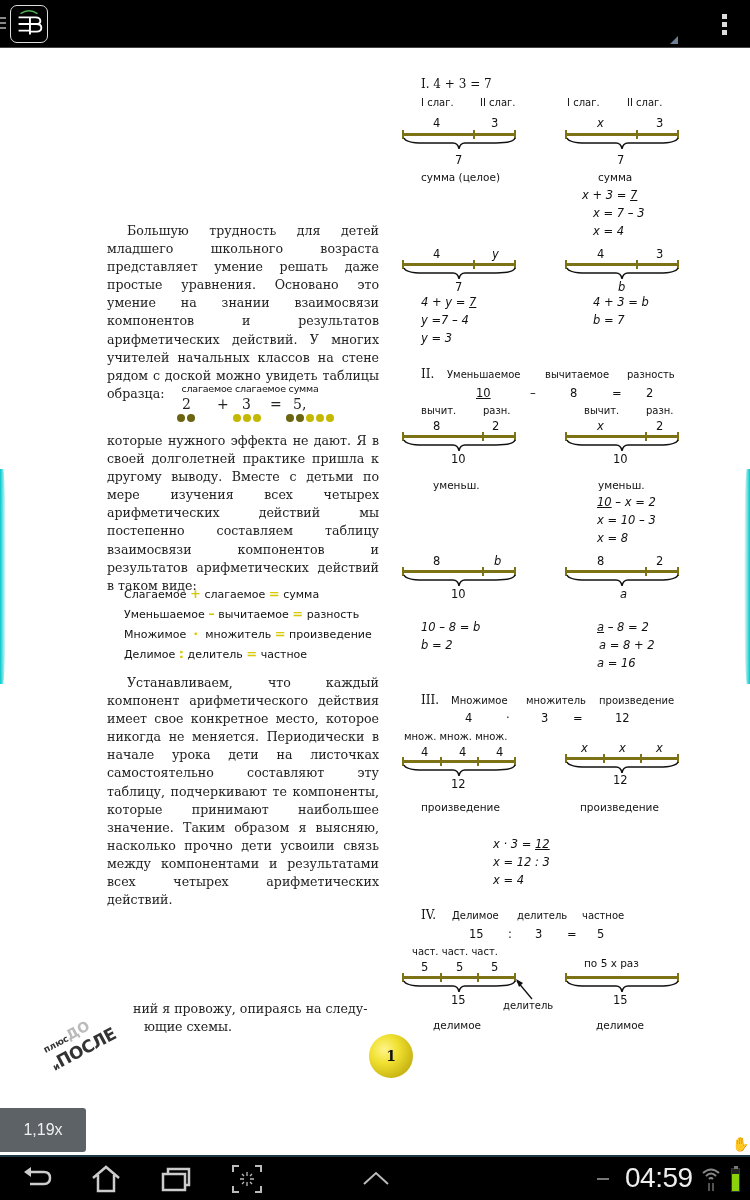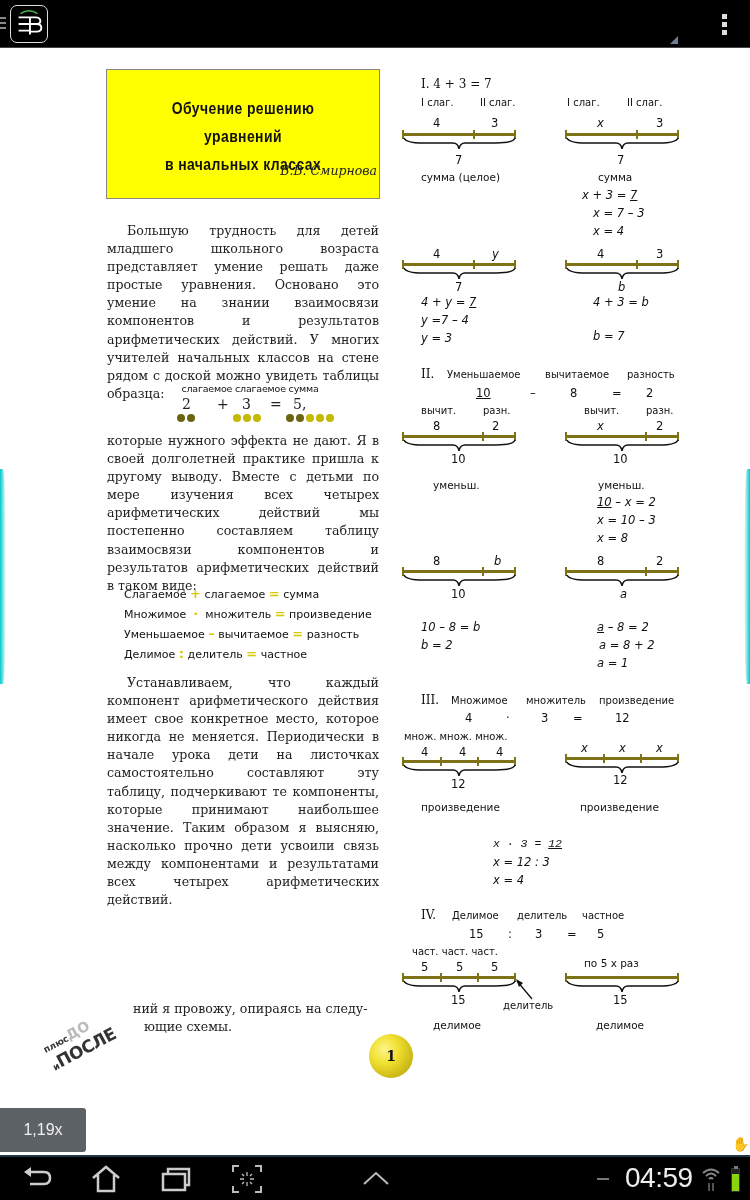--- a/index.html
+++ b/index.html
@@ -96,27 +96,20 @@
       <span></span>
       <span></span>
       <span></span>
     </div>
 </div>
 
 <div class="page">
   <div class="edge-glow-left"></div>
   <div class="edge-glow-right"></div>
 
-  <div class="title-box">
-    <div class="title-main">
-      <div>Обучение решению уравнений</div>
-      <div>в начальных классах</div>
-    </div>
-    <div class="title-author">В.В. Смирнова</div>
-  </div>
 
   <div class="col-text" style="top:173px;">
     <p>Большую трудность для детей младшего школьного возраста представляет умение решать даже простые уравнения. Основано это умение на знании взаимосвязи компонентов и результатов арифметических действий. У многих учителей начальных классов на стене рядом с доской можно увидеть таблицы образца:</p>
   </div>
 
   <div class="sample-table">
     <div class="sample-labels">слагаемое слагаемое сумма</div>
     <div class="sample-eq">
       <span style="left:22px">2</span>
       <span style="left:57px">+</span>
@@ -137,22 +130,22 @@
       <div class="dot" style="left:166px;background:#c4b800"></div>
     </div>
   </div>
 
   <div class="col-text" style="top:383px;">
     <p class="p-noindent">которые нужного эффекта не дают. Я в своей долголетней практике пришла к другому выводу. Вместе с детьми по мере изучения всех четырех арифметических действий мы постепенно составляем таблицу взаимосвязи компонентов и результатов арифметических действий в таком виде:</p>
   </div>
 
   <div class="rules">
     <div><span>Слагаемое</span> <span class="op">+</span> <span>слагаемое</span> <span class="op">=</span> <span>сумма</span></div>
+    <div><span>Уменьшаемое</span> <span class="op">–</span> <span>вычитаемое</span> <span class="op">=</span> <span>разность</span></div>
     <div><span>Множимое</span> &nbsp;<span class="op">·</span>&nbsp; <span>множитель</span> <span class="op">=</span> <span>произведение</span></div>
-    <div><span>Уменьшаемое</span> <span class="op">–</span> <span>вычитаемое</span> <span class="op">=</span> <span>разность</span></div>
     <div><span>Делимое</span> <span class="op">:</span> <span>делитель</span> <span class="op">=</span> <span>частное</span></div>
   </div>
 
   <div class="col-text" style="top:625px;">
     <p>Устанавливаем, что каждый компонент арифметического действия имеет свое конкретное место, которое никогда не меняется. Периодически в начале урока дети на листочках самостоятельно составляют эту таблицу, подчеркивают те компоненты, которые принимают наибольшее значение. Таким образом я выясняю, насколько прочно дети усвоили связь между компонентами и результатами всех четырех арифметических действий.</p>
   </div>
 
 
   <div class="tail-text" style="left:133px;top:951px;">ний я провожу, опираясь на следу-</div>
   <div class="tail-text" style="left:144px;top:969px;text-align:right;">ющие схемы.</div>
@@ -215,21 +208,21 @@
   <div class="lbl num" style="left:656px;top:198px;">3</div>
   <div class="seg-bar" style="left:566px;top:214px;width:113px;"></div>
   <div class="seg-tick" style="left:565px;top:211px;"></div>
   <div class="seg-tick" style="left:636px;top:211px;"></div>
   <div class="seg-tick" style="left:677px;top:211px;"></div>
   <svg class="brace" style="left:566px;top:218px;" width="113" height="14">
       <path d="M1 1 Q3 6 20 6 L50 6 Q55 6 56 12 Q57 6 62 6 L93 6 Q110 6 112 1" stroke="#111" stroke-width="1.5" fill="none"></path>
     </svg>
   <div class="lbl num it" style="left:618px;top:231px;">b</div>
   <div class="lbl num it" style="left:593px;top:246px;">4 + 3 = b</div>
-  <div class="lbl num it" style="left:593px;top:280px;">b = 7</div>
+  <div class="lbl num it" style="left:593px;top:264px;">b = 7</div>
 
   <div class="lbl serif" style="left:421px;top:318px;">II.</div>
   <div class="lbl sm" style="left:447px;top:320px;">Уменьшаемое</div>
   <div class="lbl sm" style="left:545px;top:320px;">вычитаемое</div>
   <div class="lbl sm" style="left:627px;top:320px;">разность</div>
   <div class="lbl num u" style="left:476px;top:337px;">10</div>
   <div class="lbl num" style="left:530px;top:337px;">–</div>
   <div class="lbl num" style="left:570px;top:337px;">8</div>
   <div class="lbl num" style="left:612px;top:337px;">=</div>
   <div class="lbl num" style="left:646px;top:337px;">2</div>
@@ -283,21 +276,21 @@
   <div class="seg-bar" style="left:566px;top:521px;width:113px;"></div>
   <div class="seg-tick" style="left:565px;top:518px;"></div>
   <div class="seg-tick" style="left:645px;top:518px;"></div>
   <div class="seg-tick" style="left:677px;top:518px;"></div>
   <svg class="brace" style="left:566px;top:525px;" width="113" height="14">
       <path d="M1 1 Q3 6 20 6 L50 6 Q55 6 56 12 Q57 6 62 6 L93 6 Q110 6 112 1" stroke="#111" stroke-width="1.5" fill="none"></path>
     </svg>
   <div class="lbl num it" style="left:620px;top:538px;">a</div>
   <div class="lbl num it" style="left:597px;top:571px;"><span class="u">a</span><span> – 8 = 2</span></div>
   <div class="lbl num it" style="left:599px;top:589px;">a = 8 + 2</div>
-  <div class="lbl num it" style="left:597px;top:607px;">a = 1</div>
+  <div class="lbl num it" style="left:597px;top:607px;">a = 16</div>
 
   <div class="lbl serif" style="left:421px;top:644px;">III.</div>
   <div class="lbl sm" style="left:451px;top:646px;">Множимое</div>
   <div class="lbl sm" style="left:526px;top:646px;">множитель</div>
   <div class="lbl sm" style="left:599px;top:646px;">произведение</div>
   <div class="lbl num" style="left:465px;top:662px;">4</div>
   <div class="lbl num" style="left:506px;top:662px;">·</div>
   <div class="lbl num" style="left:541px;top:662px;">3</div>
   <div class="lbl num" style="left:573px;top:662px;">=</div>
   <div class="lbl num" style="left:615px;top:662px;">12</div>
@@ -323,21 +316,21 @@
   <div class="seg-bar" style="left:566px;top:708px;width:113px;"></div>
   <div class="seg-tick" style="left:565px;top:705px;"></div>
   <div class="seg-tick" style="left:603px;top:705px;"></div>
   <div class="seg-tick" style="left:640px;top:705px;"></div>
   <div class="seg-tick" style="left:677px;top:705px;"></div>
   <svg class="brace" style="left:566px;top:712px;" width="113" height="14">
       <path d="M1 1 Q3 6 20 6 L50 6 Q55 6 56 12 Q57 6 62 6 L93 6 Q110 6 112 1" stroke="#111" stroke-width="1.5" fill="none"></path>
     </svg>
   <div class="lbl num" style="left:613px;top:724px;">12</div>
   <div class="lbl" style="left:580px;top:752px;">произведение</div>
-  <div class="lbl num it" style="left:493px;top:788px;font-family:Liberation Mono, monospace;"><span>x  ·  3 = </span><span class="u">12</span></div>
+  <div class="lbl num it" style="left:493px;top:788px;"><span>x  ·  3 = </span><span class="u">12</span></div>
   <div class="lbl num it" style="left:493px;top:806px;">x = 12 : 3</div>
   <div class="lbl num it" style="left:493px;top:824px;">x = 4</div>
 
   <div class="lbl serif" style="left:421px;top:859px;">IV.</div>
   <div class="lbl sm" style="left:452px;top:861px;">Делимое</div>
   <div class="lbl sm" style="left:517px;top:861px;">делитель</div>
   <div class="lbl sm" style="left:582px;top:861px;">частное</div>
   <div class="lbl num" style="left:469px;top:878px;">15</div>
   <div class="lbl num" style="left:508px;top:878px;">:</div>
   <div class="lbl num" style="left:535px;top:878px;">3</div>

